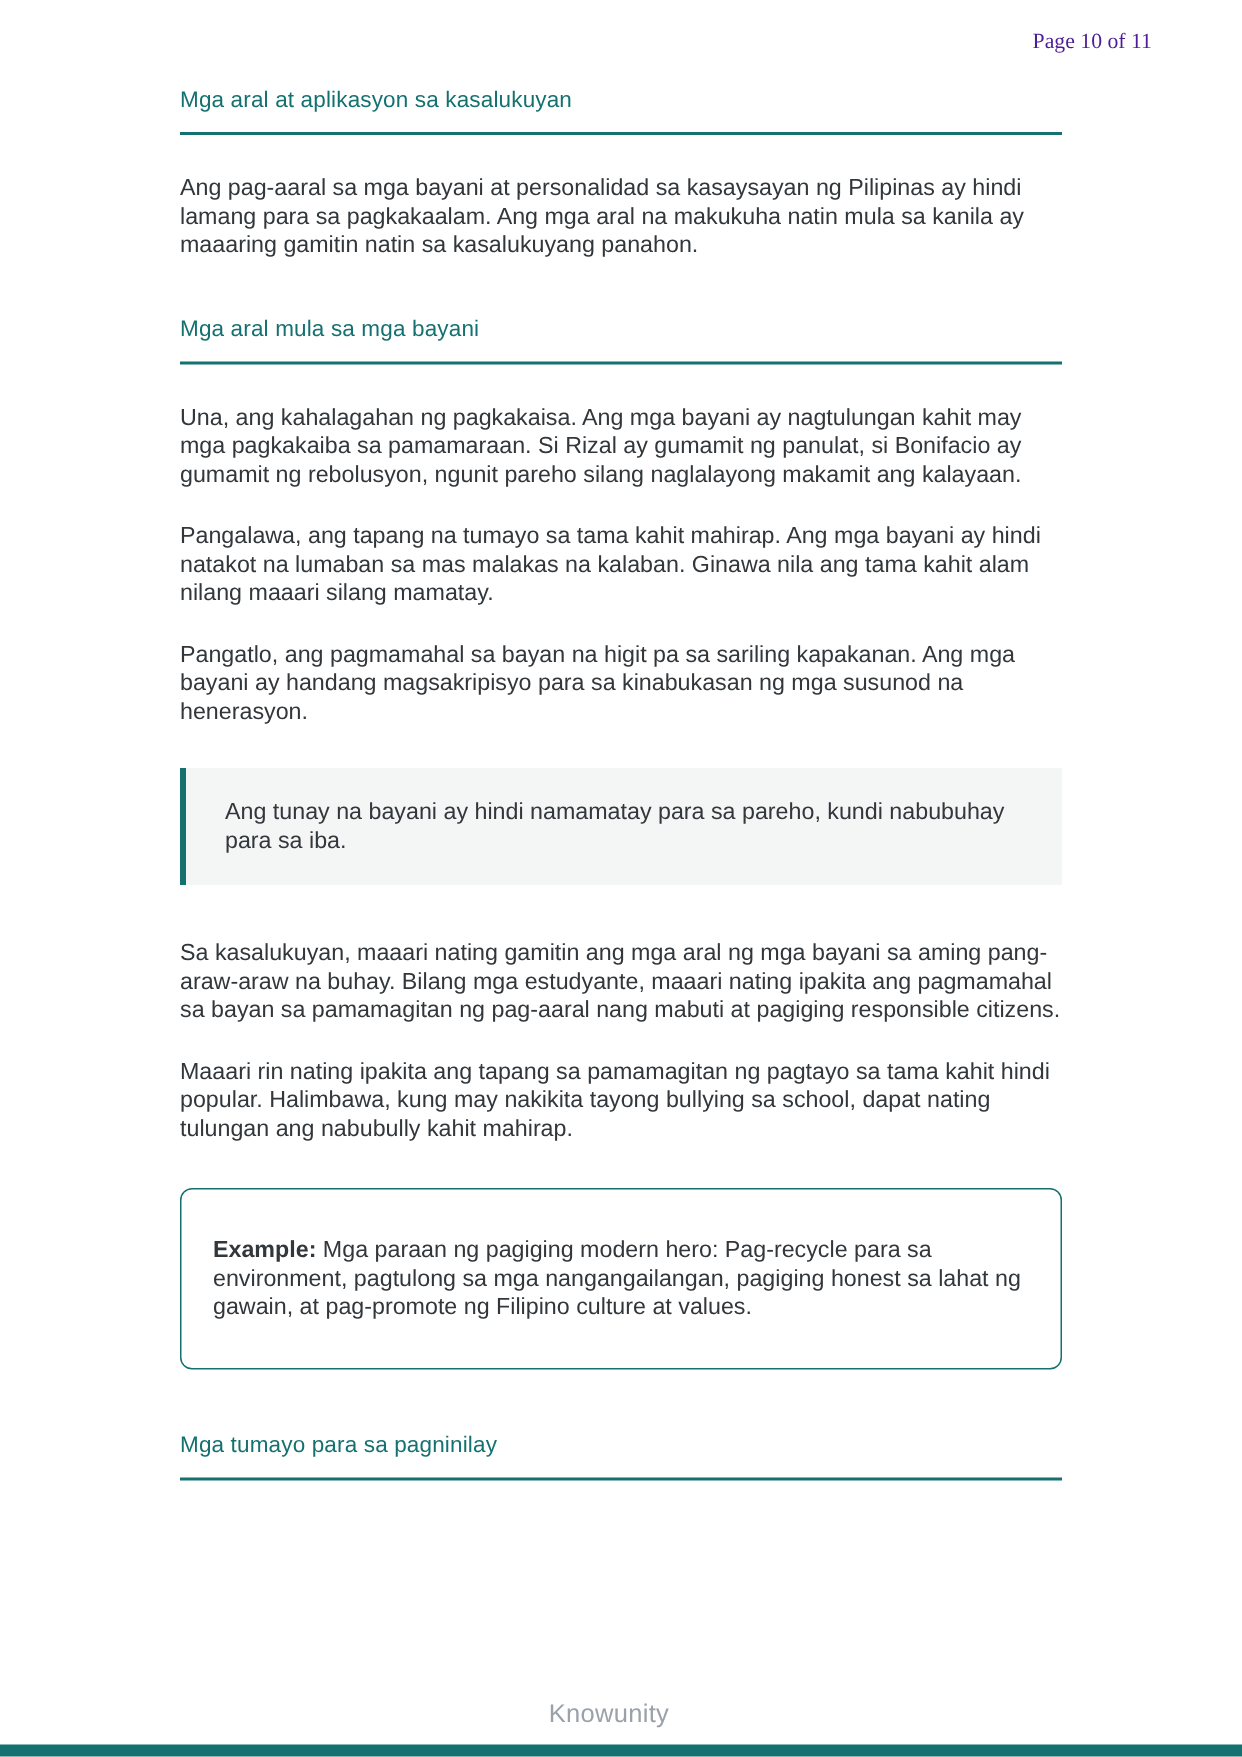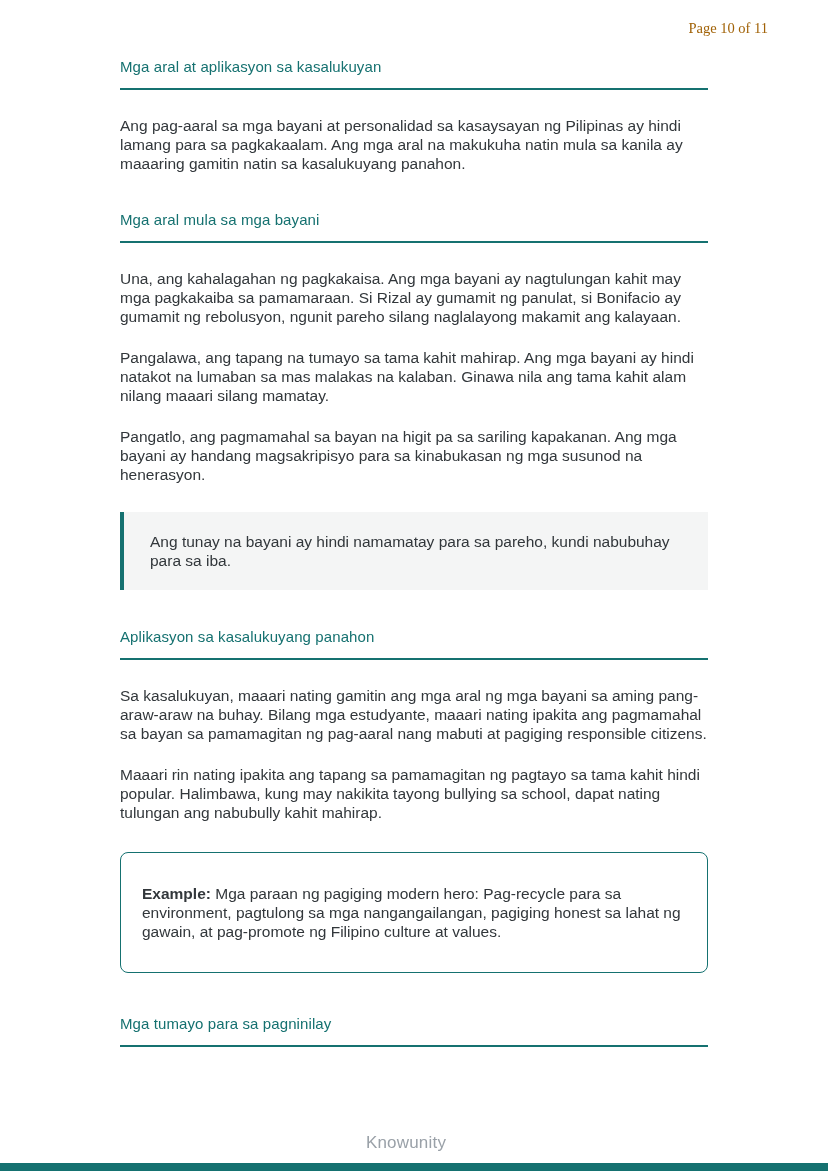--- a/index.html
+++ b/index.html
@@ -17,21 +17,21 @@
     background: #ffffff;
     overflow: hidden;
     font-family: "Liberation Sans", sans-serif;
   }
   .page-indicator {
     position: absolute;
     top: 20px;
     right: 60px;
     font-family: "Liberation Serif", serif;
     font-size: 14.5px;
-    color: #a16207;
+    color: #4c1d95;
   }
   .content {
     position: absolute;
     top: 58px;
     left: 120px;
     width: 588px;
   }
   .section-heading {
     color: var(--accent);
     font-size: 15px;
@@ -103,21 +103,20 @@
     <p class="para">Una, ang kahalagahan ng pagkakaisa. Ang mga bayani ay nagtulungan kahit may mga pagkakaiba sa pamamaraan. Si Rizal ay gumamit ng panulat, si Bonifacio ay gumamit ng rebolusyon, ngunit pareho silang naglalayong makamit ang kalayaan.</p>
 
     <p class="para">Pangalawa, ang tapang na tumayo sa tama kahit mahirap. Ang mga bayani ay hindi natakot na lumaban sa mas malakas na kalaban. Ginawa nila ang tama kahit alam nilang maaari silang mamatay.</p>
 
     <p class="para">Pangatlo, ang pagmamahal sa bayan na higit pa sa sariling kapakanan. Ang mga bayani ay handang magsakripisyo para sa kinabukasan ng mga susunod na henerasyon.</p>
 
     <div class="quote-callout">
       <p class="para">Ang tunay na bayani ay hindi namamatay para sa pareho, kundi nabubuhay para sa iba.</p>
     </div>
 
-    <h2 class="section-heading">Aplikasyon sa kasalukuyang panahon</h2>
 
     <p class="para">Sa kasalukuyan, maaari nating gamitin ang mga aral ng mga bayani sa aming pang-araw-araw na buhay. Bilang mga estudyante, maaari nating ipakita ang pagmamahal sa bayan sa pamamagitan ng pag-aaral nang mabuti at pagiging responsible citizens.</p>
 
     <p class="para">Maaari rin nating ipakita ang tapang sa pamamagitan ng pagtayo sa tama kahit hindi popular. Halimbawa, kung may nakikita tayong bullying sa school, dapat nating tulungan ang nabubully kahit mahirap.</p>
 
     <div class="example-callout">
       <p class="para"><span class="example-label">Example:</span> <span>Mga paraan ng pagiging modern hero: Pag-recycle para sa environment, pagtulong sa mga nangangailangan, pagiging honest sa lahat ng gawain, at pag-promote ng Filipino culture at values.</span></p>
     </div>
 
     <h2 class="section-heading">Mga tumayo para sa pagninilay</h2>

